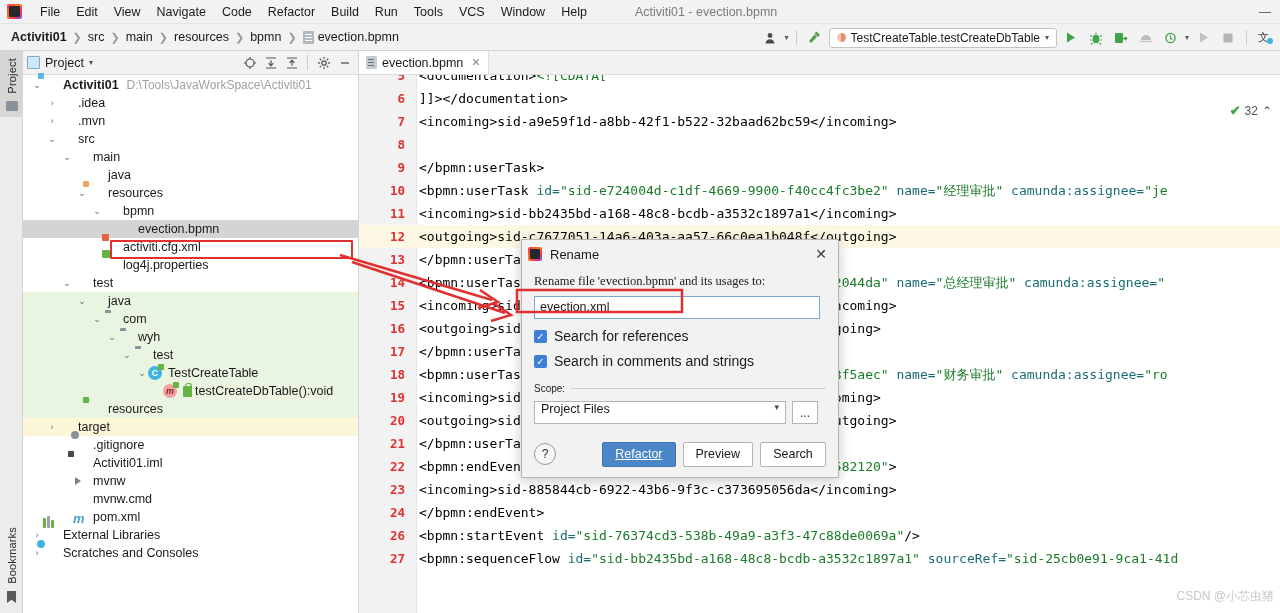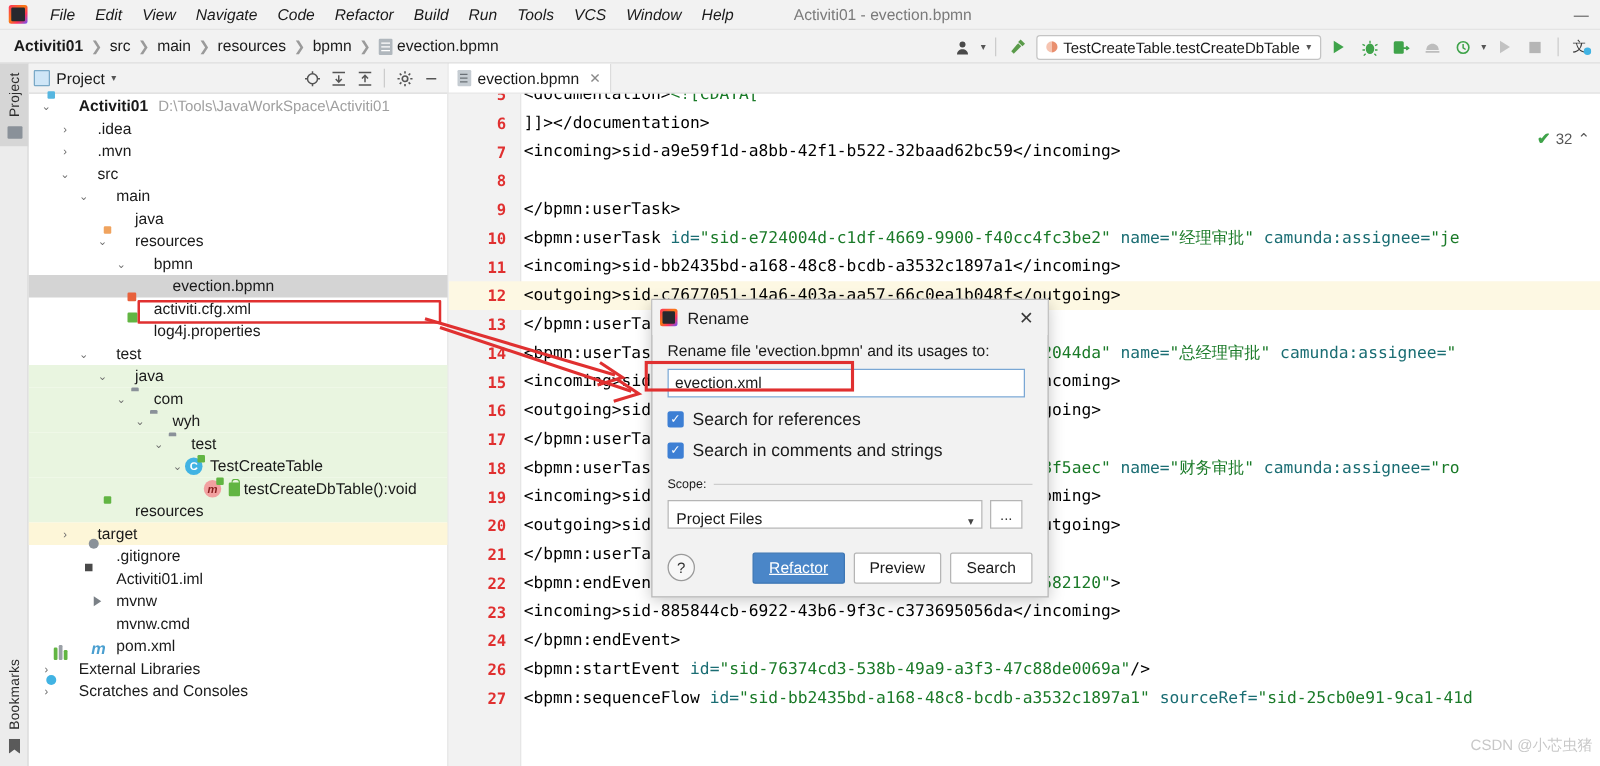--- a/index.html
+++ b/index.html
@@ -25,21 +25,21 @@
     background: linear-gradient(135deg,#fe315d 0%,#f97a12 45%,#fe315d 70%,#6b57ff 100%);
     border-radius: 2px; position: relative; flex: none;
   }
   .ij-logo::after {
     content: ""; position: absolute; left: 2px; top: 2px;
     width: 11px; height: 11px; background: #27282e; border-radius: 1px;
   }
   .menu { display: flex; align-items: center; gap: 0px; }
   .menu-item {
     padding: 2px 8px; font-size: 12.5px; color: #1a1a1a; line-height: 18px;
-    white-space: nowrap; cursor: default; font-style: italic;
+    white-space: nowrap; cursor: default;
   }
   .win-title {
     margin-left: 40px; font-size: 12.5px; color: #7a7a7a; white-space: nowrap;
   }
   .win-buttons {
     position: absolute; right: 0; top: 0; height: 24px;
     display: flex; align-items: center;
   }
   .win-btn {
     width: 30px; height: 24px; display: flex; align-items: center; justify-content: center;
@@ -340,40 +340,40 @@
     content:""; position:absolute; left:2px; top:2px; width:10px; height:10px;
     background:#27282e; border-radius:1px;
   }
   .dlg-title-text { font-size: 13px; color: #1a1a1a; }
   .dlg-close {
     margin-left: auto; width: 22px; height: 22px;
     display: flex; align-items: center; justify-content: center;
     font-size: 14px; color: #3a3a3a;
   }
   .dlg-body { padding: 2px 12px 0; }
-  .dlg-prompt { font-size: 12.5px; color: #1a1a1a; margin: 4px 0 7px; }
+  .dlg-prompt { font-size: 12.5px; color: #1a1a1a; margin: 4px 0 7px; font-family: Liberation Serif, serif; }
   .dlg-input {
     width: 286px; height: 23px; border: 1px solid #7aa7d4; background: #ffffff;
     font-size: 12.5px; color: #1a1a1a; padding: 0 5px; line-height: 21px;
     font-family: "Liberation Sans", sans-serif;
   }
   .chk-row { display: flex; align-items: center; gap: 7px; margin-top: 9px; }
   .chk {
     width: 13px; height: 13px; background: #3d7fd4; border-radius: 2px;
     display: flex; align-items: center; justify-content: center;
     color: #fff; font-size: 10px; flex: none;
   }
   .chk-label { font-size: 14px; color: #1a1a1a; }
   .scope-row { display: flex; align-items: center; gap: 6px; margin-top: 14px; }
   .scope-label { font-size: 10px; color: #1a1a1a; }
   .scope-rule { flex: 1; height: 1px; background: #cdcdcd; }
   .combo-row { display: flex; align-items: center; gap: 6px; margin-top: 7px; }
   .combo {
     width: 252px; height: 23px; background: #ffffff; border: 1px solid #b5b5b5;
-    display: flex; align-items: flex-end; padding: 0 6px;
+    display: flex; align-items: flex-start; padding: 0 6px;
     font-size: 12.5px; color: #1a1a1a;
   }
   .combo .caret { margin-left: auto; font-size: 9px; color: #444; }
   .ellipsis-btn {
     width: 26px; height: 23px; background: #ffffff; border: 1px solid #b5b5b5;
     display: flex; align-items: center; justify-content: center;
     font-size: 12px; color: #333;
   }
   .dlg-footer {
     position: absolute; left: 0; bottom: 0; width: 100%; height: 46px;

